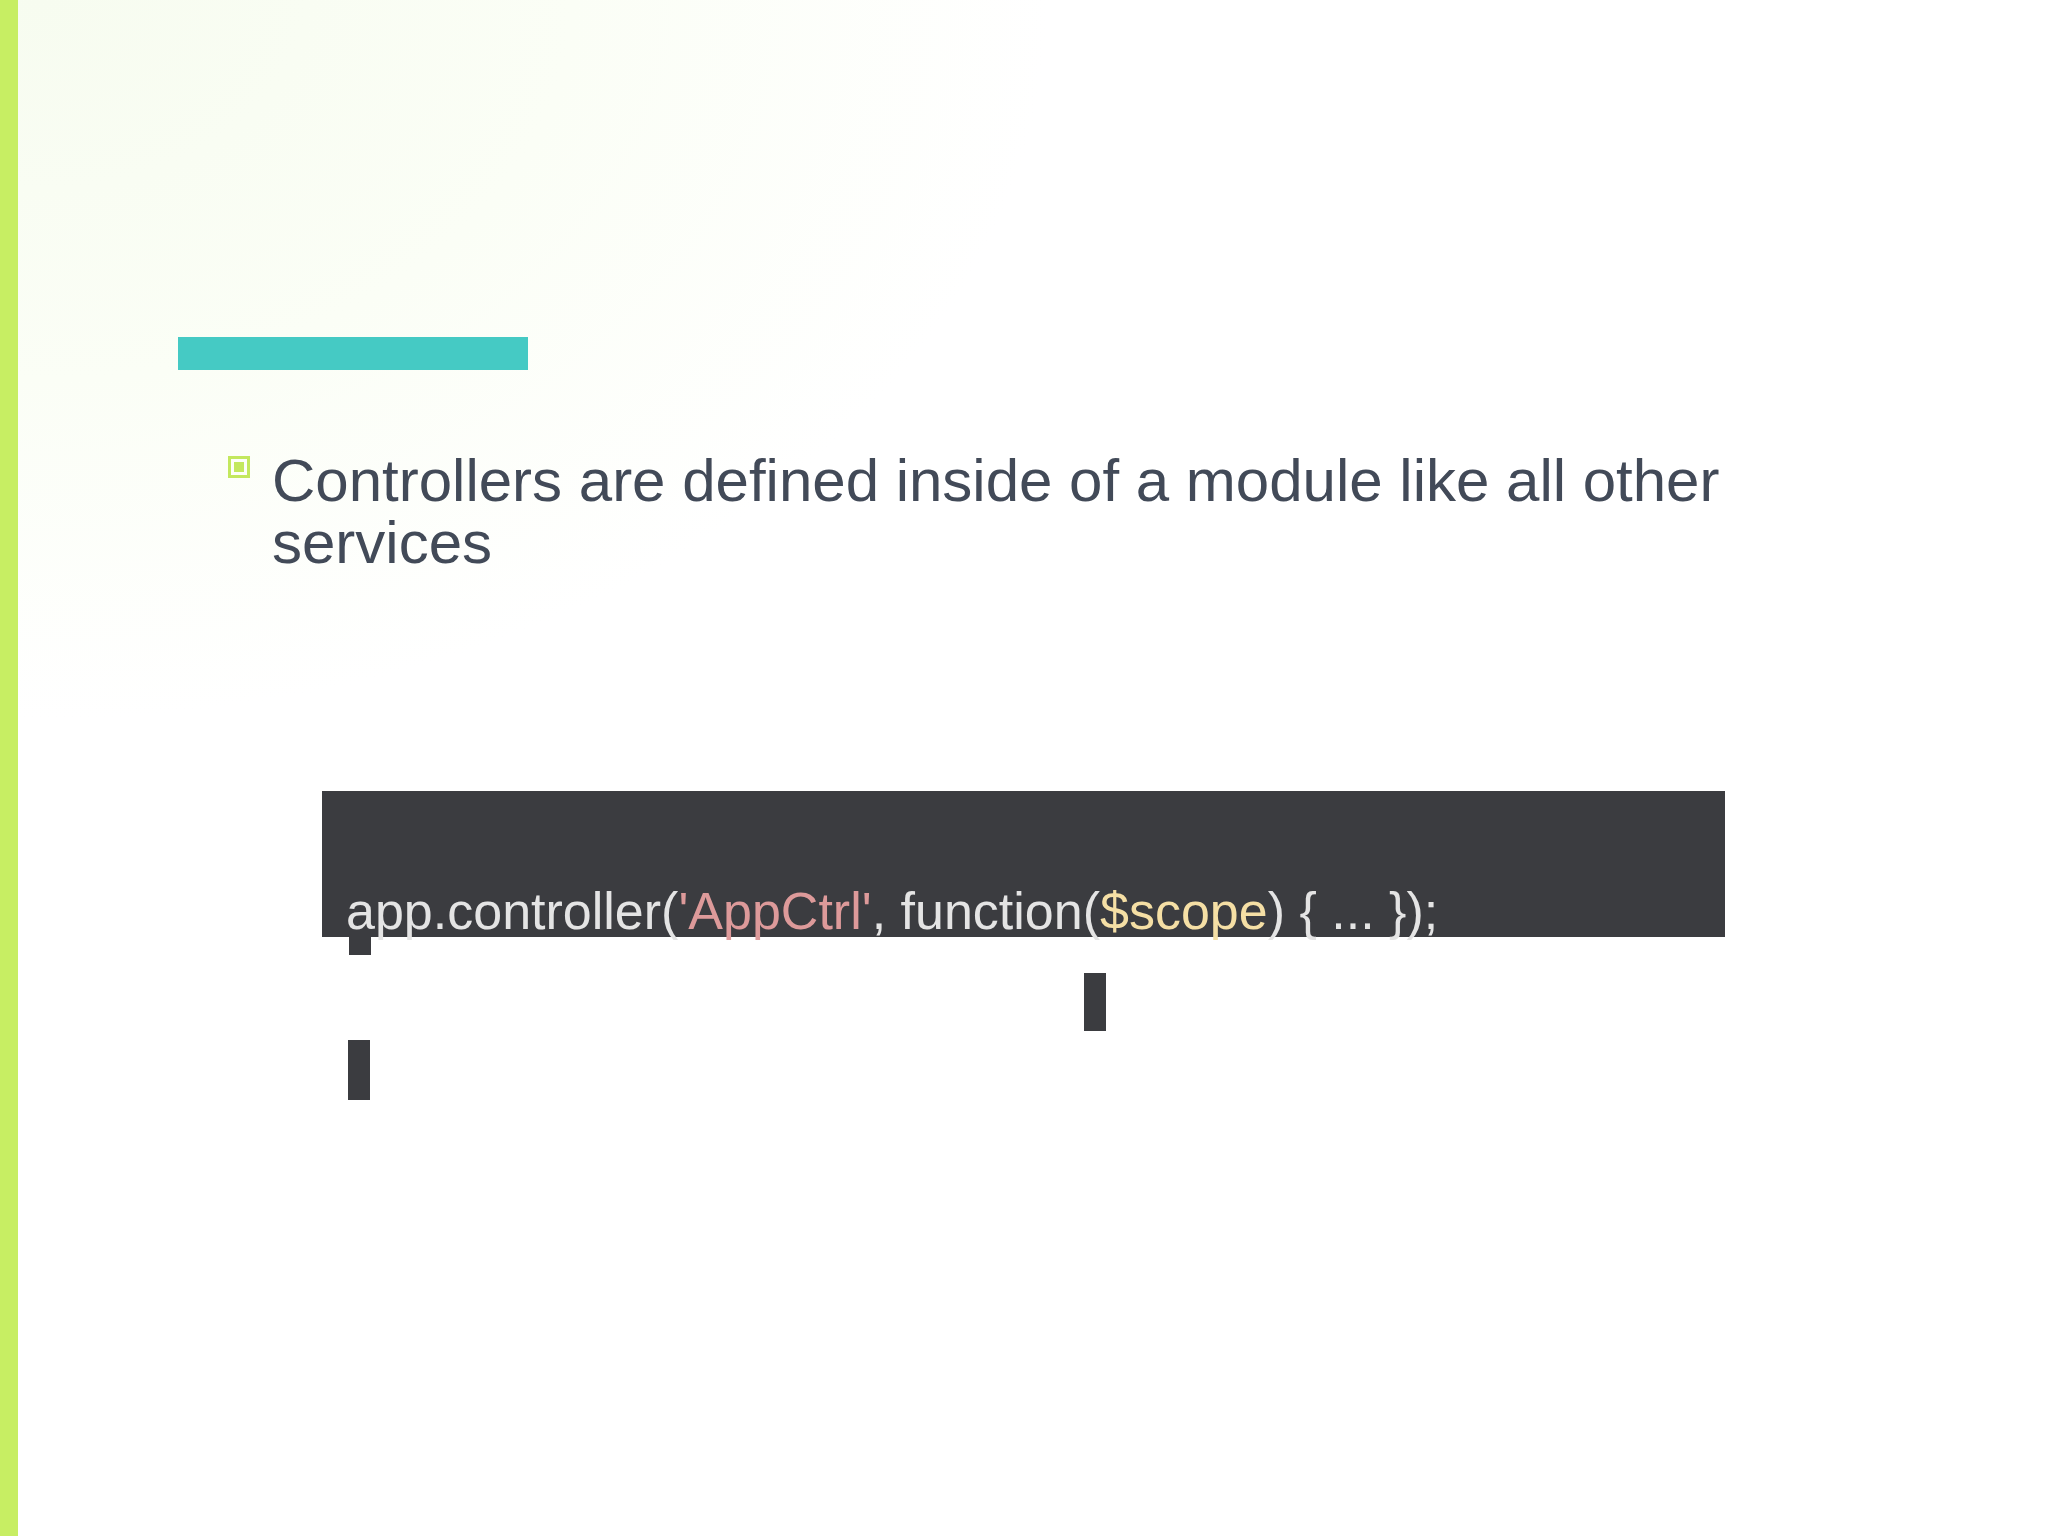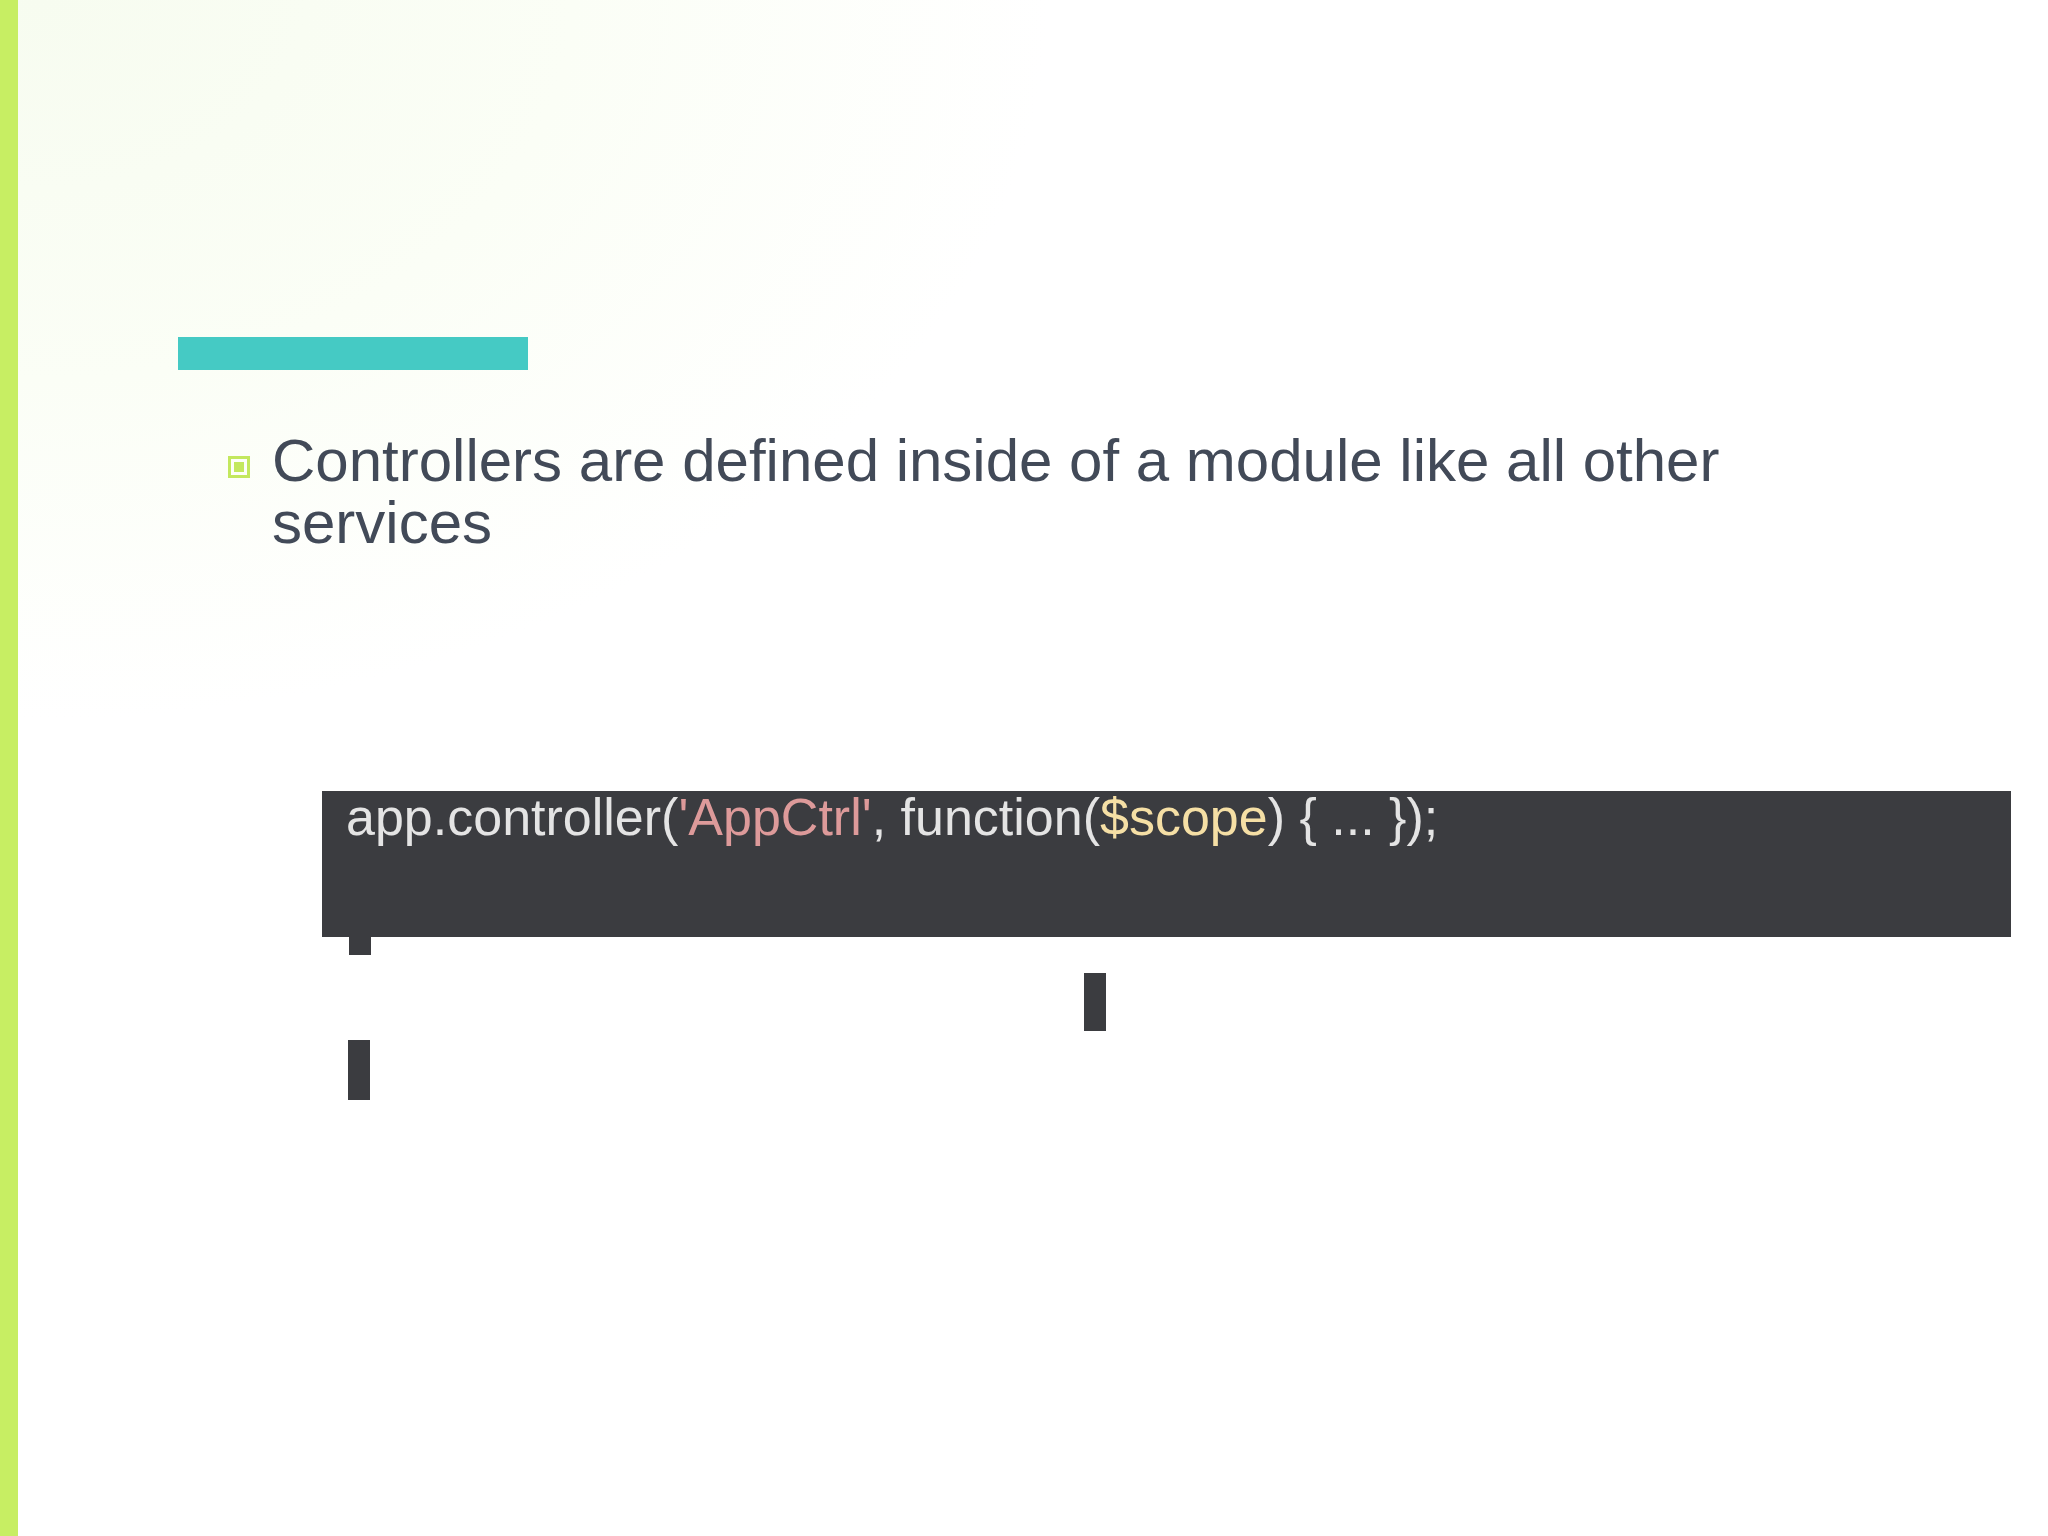--- a/index.html
+++ b/index.html
@@ -85,32 +85,33 @@
     bottom: 3px;
     background: #c3e85e;
   }
   .bullet-text {
     flex: 1 1 auto;
     font-size: 60px;
     line-height: 1.04;
     color: #424a58;
     font-weight: normal;
     max-width: 1620px;
+    margin-top: 20px;
   }
 
   
   .code-block {
     position: absolute;
     left: 322px;
     top: 791px;
-    width: 1689px;
+    width: 1403px;
     height: 146px;
     background: #3b3c40;
     display: flex;
-    align-items: flex-start;
+    align-items: flex-end;
   }
   .code-line {
     padding-left: 24px;
     font-size: 52px;
     line-height: 1;
     white-space: nowrap;
     color: #e8e8e8;
     font-family: "Liberation Sans", sans-serif;
   }
   .tok-plain   { color: #e4e4e4; }

